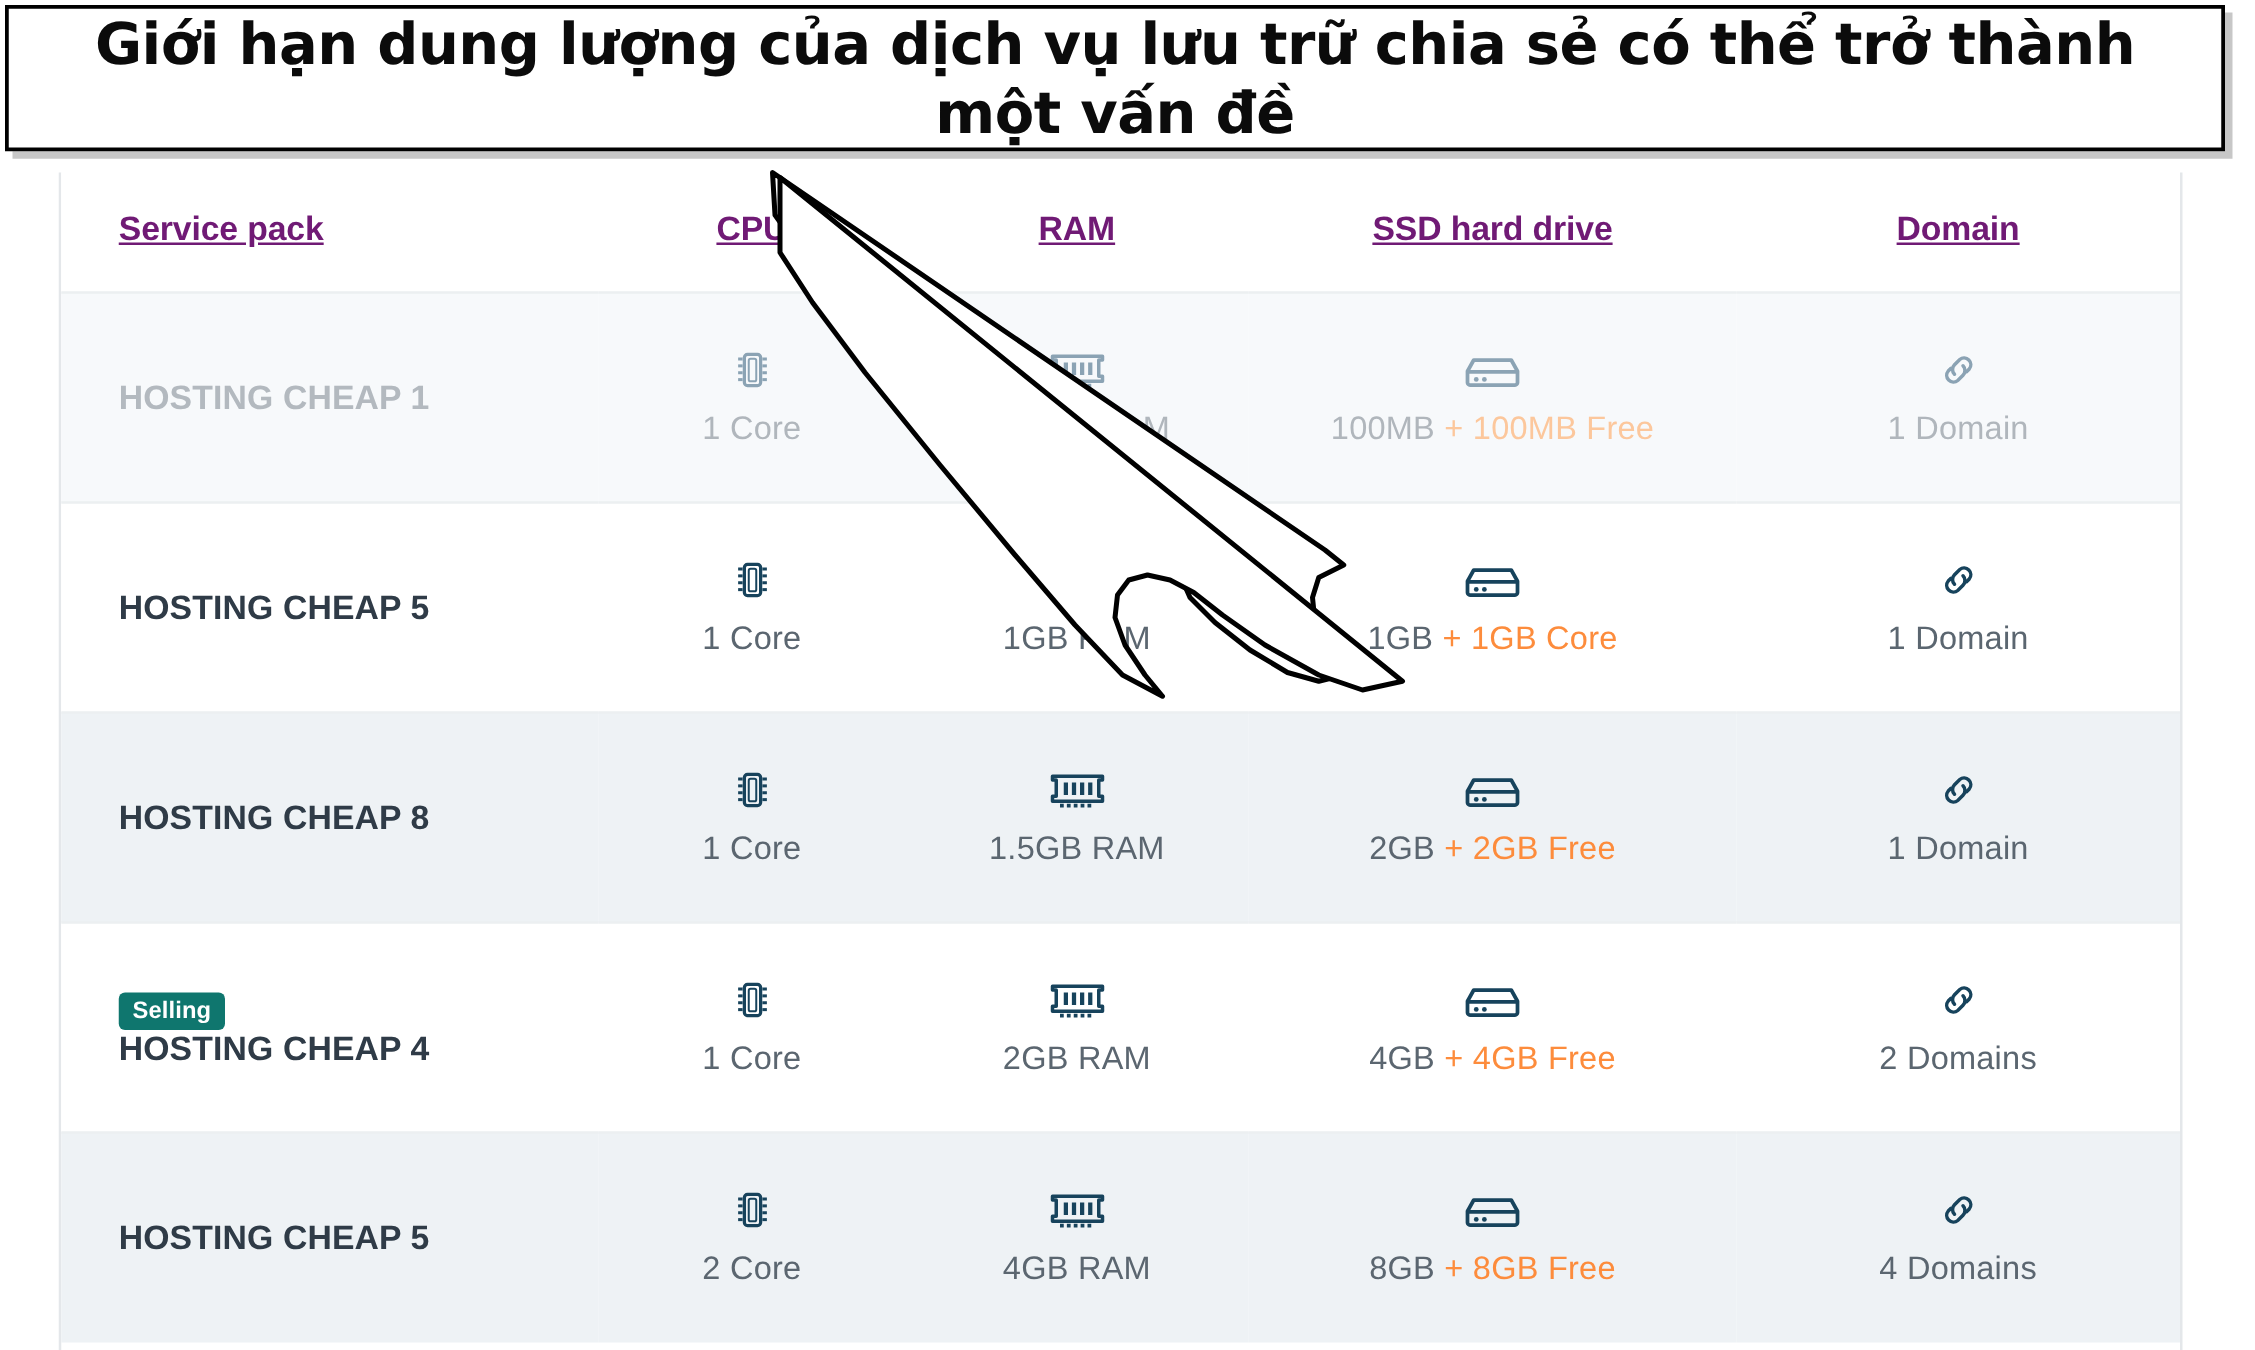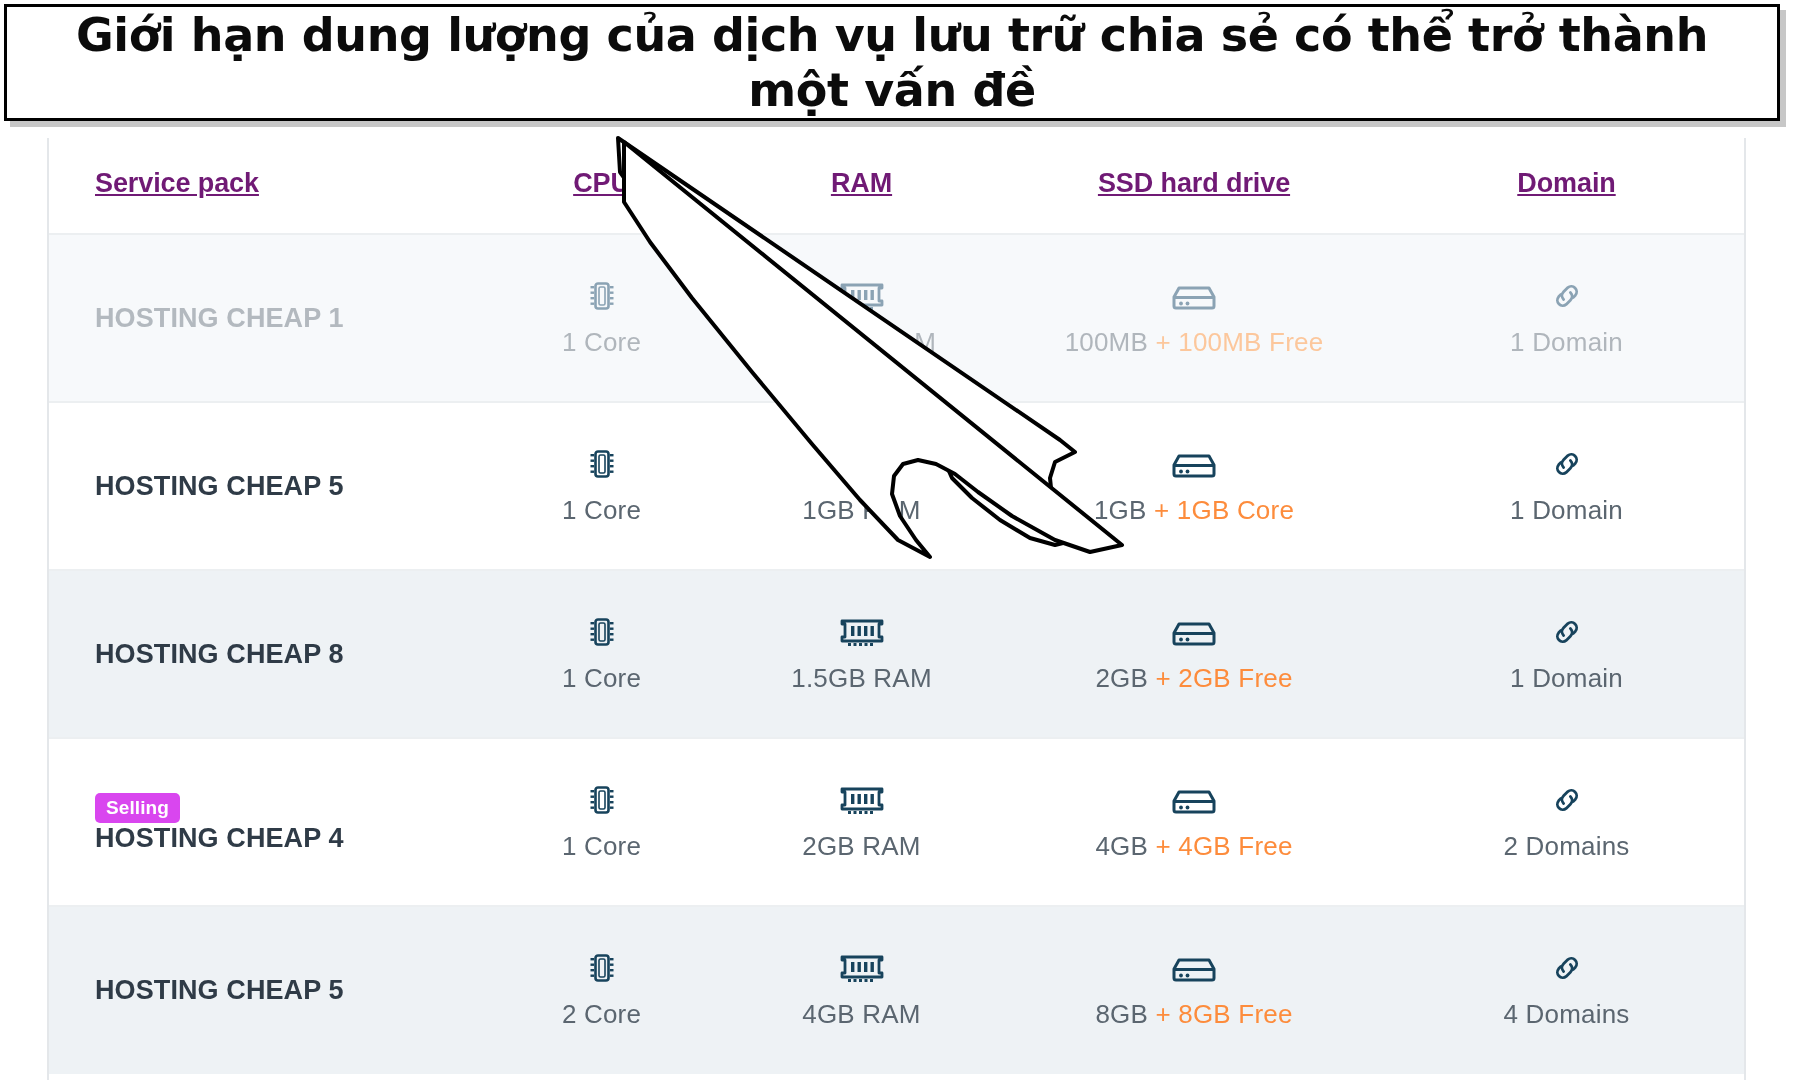--- a/index.html
+++ b/index.html
@@ -66,21 +66,21 @@
     padding-left: 46px;
     font-size: 27px;
     font-weight: bold;
     color: #2f3b47;
     letter-spacing: 0.1px;
   }
   tr.muted td.pack-cell { color: #b3b9bf; }
 
   .badge {
     display: inline-block;
-    background: #d946ef;
+    background: #0f766e;
     color: #ffffff;
     font-size: 19px;
     font-weight: bold;
     padding: 5px 11px 6px 11px;
     border-radius: 5px;
     line-height: 1;
   }
 
   td.spec-cell {
     text-align: center;

